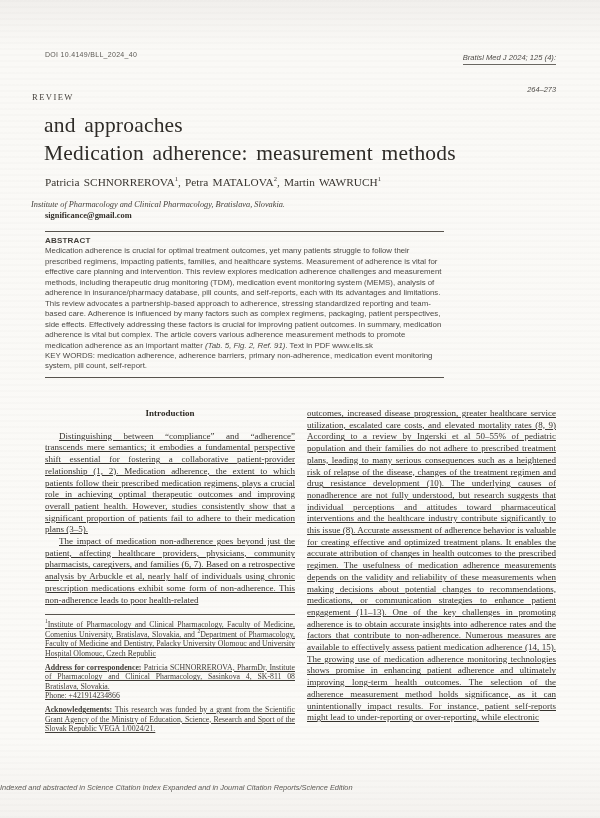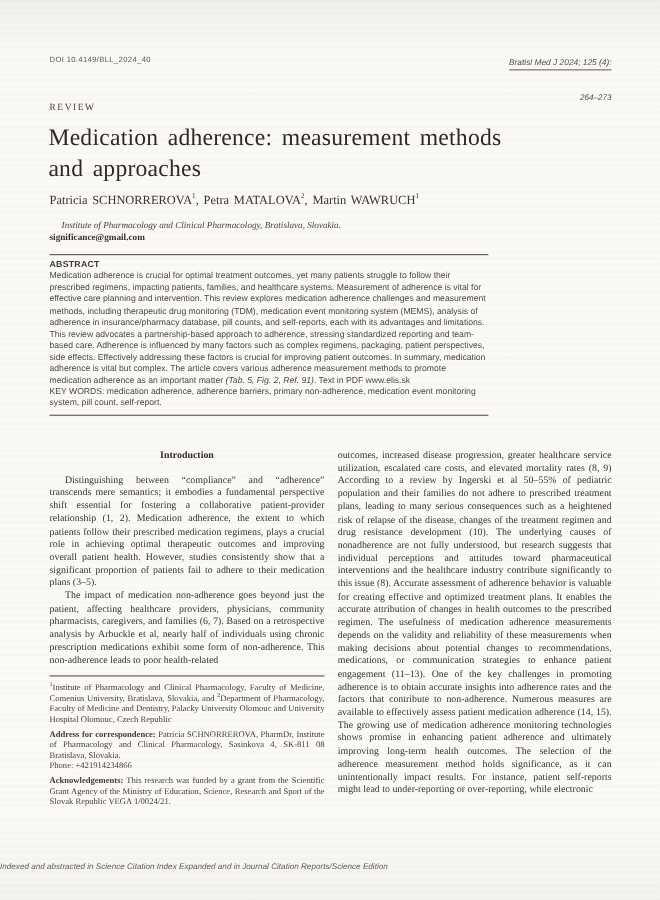--- a/index.html
+++ b/index.html
@@ -24,37 +24,37 @@
     position:absolute; right:44px; top:46px; text-align:right;
     font-family:"Liberation Sans", sans-serif; color:#504d49;
   }
   .journal-ref {
     font-style:italic; font-size:7.6px;
     border-bottom:0.8px solid #6a6761; padding-bottom:2px; display:inline-block;
   }
   .page-range { font-style:italic; font-size:7.4px; margin-top:20px; }
 
   .review-label {
-    position:absolute; left:45px; top:92px;
+    position:absolute; left:32px; top:92px;
     font-size:8.6px; letter-spacing:1.4px; color:#48443f;
   }
 
   
   .title {
     position:absolute; left:44px; top:111px;
     font-size:21.5px; line-height:28px; color:#2e2b27;
     letter-spacing:0.2px; word-spacing:3px;
   }
   .byline {
     position:absolute; left:45px; top:176px;
     font-size:11.3px; color:#38342f; word-spacing:1.5px;
   }
   .byline sup { font-size:6.5px; vertical-align:super; line-height:0; }
   .affiliation-line {
-    position:absolute; left:56px; top:200px;
+    position:absolute; left:31px; top:200px;
     font-style:italic; font-size:8.3px; color:#46423d;
   }
   .email-line {
     position:absolute; left:45px; top:211px;
     font-weight:bold; font-size:8.4px; color:#35312c;
   }
 
   
   .abstract {
     position:absolute; left:45px; top:231px; width:399px;
@@ -74,21 +74,21 @@
   .col {
     position:absolute; top:408px; width:250px;
     font-size:9px; line-height:11.7px; text-align:justify; color:#36332e;
   }
   .col-left  { left:45px; }
   .col-right { left:307px; width:249px; }
   .col h3 {
     margin:0 0 11px 0; font-size:9px; font-weight:bold; color:#2f2c27;
     text-align:center;
   }
-  .col p { margin:0; }
+  .col p { margin:0;text-decoration:underline; }
   .col p.indent { text-indent:14px; }
 
   
   .footnotes {
     margin-top:8px; border-top:1px solid #57534d; padding-top:5px;
     font-size:7.8px; line-height:9.6px; text-align:justify; color:#403c37;
   }
   .footnotes p { margin:0 0 4px 0; }
   .footnotes p.tight { margin:0; }
   .footnotes sup { font-size:5.5px; vertical-align:super; line-height:0; }
@@ -107,22 +107,22 @@
 
   <div class="doi">DOI 10.4149/BLL_2024_40</div>
   <div class="journal-ref-wrap">
     <span class="journal-ref">Bratisl Med J 2024; 125 (4):</span>
     <div class="page-range">264–273</div>
   </div>
 
   <div class="review-label">REVIEW</div>
 
   <div class="title">
+    <div>and approaches</div>
     <div>Medication adherence: measurement methods</div>
-    <div>and approaches</div>
   </div>
 
   <div class="byline">
     <span>Patricia SCHNORREROVA</span><sup>1</sup><span>, </span><span>Petra MATALOVA</span><sup>2</sup><span>, </span><span>Martin WAWRUCH</span><sup>1</sup>
   </div>
 
   <div class="affiliation-line">Institute of Pharmacology and Clinical Pharmacology, Bratislava, Slovakia.</div>
   <div class="email-line">significance@gmail.com</div>
 
   <div class="abstract">

